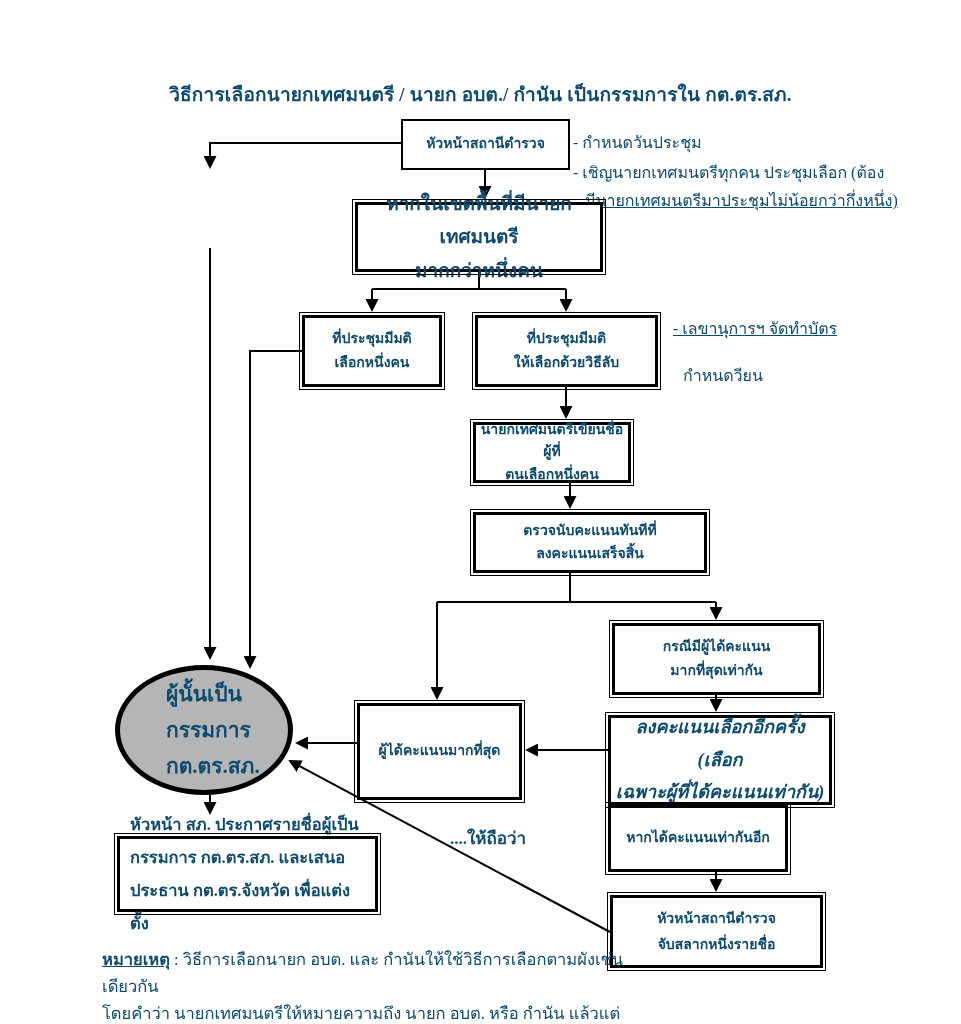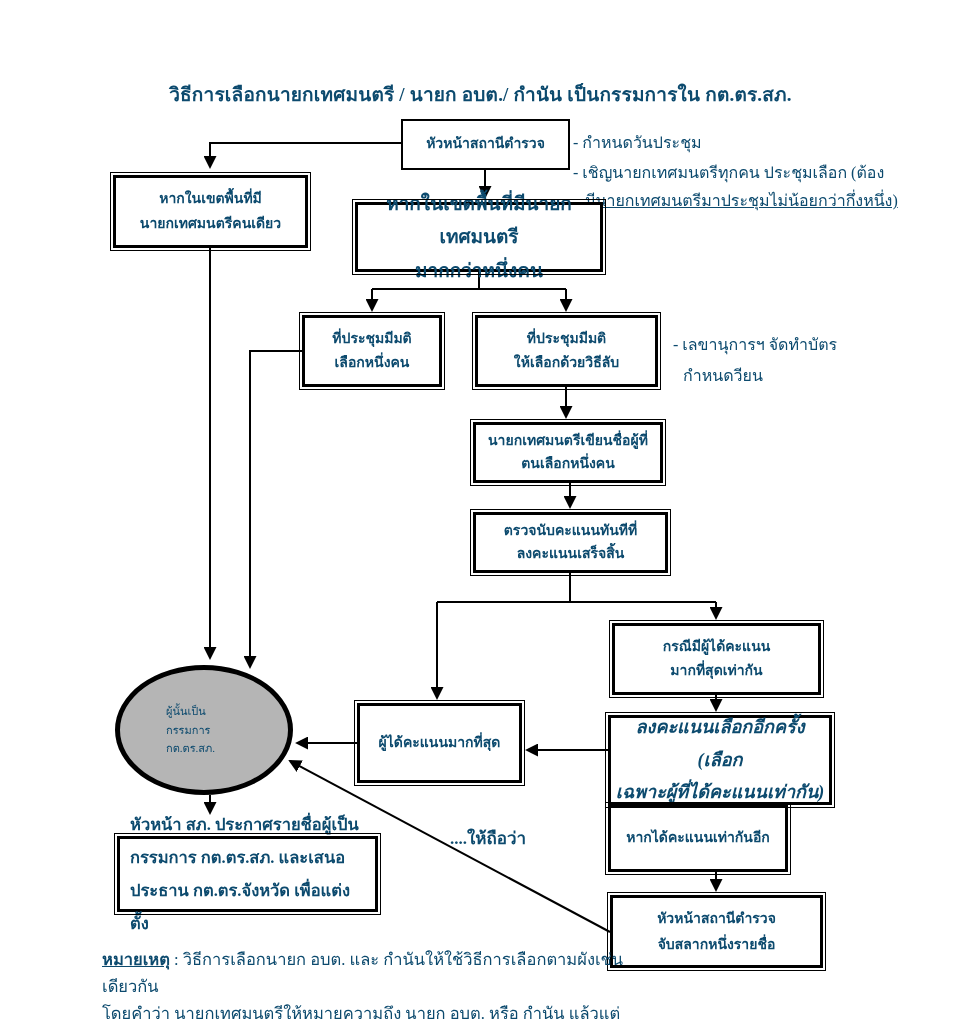--- a/index.html
+++ b/index.html
@@ -17,21 +17,21 @@
     border:3px solid #000;outline:1px solid #000;outline-offset:2px;
     display:flex;align-items:center;justify-content:center;text-align:center;
     font-weight:bold;font-size:14px;line-height:1.75;white-space:pre-line;padding:2px 4px;
   }
   .node.single{border:2px solid #000;outline:none;}
   .node.left-text{justify-content:flex-start;text-align:left;padding:4px 10px;line-height:2.0;}
   .ellipse{
     position:absolute;z-index:2;box-sizing:border-box;background:#b5b5b5;
     border:5px solid #000;border-radius:50%;
     display:flex;flex-direction:column;justify-content:center;align-items:flex-start;
-    font-weight:normal;font-size:11px;line-height:1.72;white-space:pre-line;padding-left:46px;
+    font-weight:bold;font-size:21px;line-height:1.72;white-space:pre-line;padding-left:46px;
   }
   .ann{position:absolute;z-index:2;font-size:16px;white-space:nowrap;}
   .deemed{position:absolute;z-index:2;font-size:17px;font-weight:bold;white-space:nowrap;}
   .footnote{position:absolute;z-index:2;font-size:16.5px;line-height:1.65;}
   .footnote .lbl{font-weight:bold;text-decoration:underline;}
 </style>
 </head>
 <body>
 
 <div class="stage">
@@ -68,45 +68,43 @@
       <path d="M210 795 V813" marker-end="url(#arw)"></path>
     </g>
   </svg>
 
   <div class="node single" style="left:401px;top:119px;width:169px;height:51px;">หัวหน้าสถานีตำรวจ</div>
 
   <div class="ann" style="left:573px;top:130px;">- กำหนดวันประชุม</div>
   <div class="ann" style="left:573px;top:160px;">- เชิญนายกเทศมนตรีทุกคน  ประชุมเลือก (ต้อง</div>
   <div class="ann" style="left:585px;top:188px;text-decoration:underline;">มีนายกเทศมนตรีมาประชุมไม่น้อยกว่ากึ่งหนึ่ง)</div>
 
-  <div class="node" style="left:113px;top:175px;width:195px;height:73px;">หากในเขตพื้นที่มี
-นายกเทศมนตรีคนเดียว</div>
 
   <div class="node" style="left:355px;top:202px;width:248px;height:70px;font-size:19px;">หากในเขตพื้นที่มีนายกเทศมนตรี
 มากกว่าหนึ่งคน</div>
 
   <div class="node" style="left:302px;top:315px;width:140px;height:72px;">ที่ประชุมมีมติ
 เลือกหนึ่งคน</div>
 
   <div class="node" style="left:475px;top:315px;width:183px;height:72px;">ที่ประชุมมีมติ
 ให้เลือกด้วยวิธีลับ</div>
 
-  <div class="ann" style="left:673px;top:332px;">- เลขานุการฯ จัดทำบัตร</div>
+  <div class="ann" style="left:673px;top:316px;text-decoration:underline;">- เลขานุการฯ จัดทำบัตร</div>
   <div class="ann" style="left:683px;top:363px;">กำหนดวียน</div>
 
-  <div class="node" style="left:473px;top:422px;width:190px;height:61px;line-height:1.6;">นายกเทศมนตรีเขียนชื่อผู้ที่
+  <div class="node" style="left:473px;top:422px;width:158px;height:61px;line-height:1.6;">นายกเทศมนตรีเขียนชื่อผู้ที่
 ตนเลือกหนึ่งคน</div>
 
-  <div class="node" style="left:473px;top:512px;width:195px;height:61px;line-height:1.6;">ตรวจนับคะแนนทันทีที่
+  <div class="node" style="left:473px;top:512px;width:234px;height:61px;line-height:1.6;">ตรวจนับคะแนนทันทีที่
 ลงคะแนนเสร็จสิ้น</div>
 
   <div class="node" style="left:612px;top:623px;width:209px;height:72px;">กรณีมีผู้ได้คะแนน
 มากที่สุดเท่ากัน</div>
 
-  <div class="node" style="left:357px;top:703px;width:165px;height:80px;">ผู้ได้คะแนนมากที่สุด</div>
+  <div class="node" style="left:357px;top:703px;width:165px;height:97px;">ผู้ได้คะแนนมากที่สุด</div>
 
   <div class="node" style="left:608px;top:715px;width:224px;height:90px;font-size:18px;line-height:1.8;font-style:italic;">ลงคะแนนเลือกอีกครั้ง (เลือก
 เฉพาะผู้ที่ได้คะแนนเท่ากัน)</div>
 
   <div class="node" style="left:608px;top:805px;width:180px;height:67px;">หากได้คะแนนเท่ากันอีก</div>
 
   <div class="node" style="left:610px;top:895px;width:213px;height:73px;line-height:1.8;">หัวหน้าสถานีตำรวจ
 จับสลากหนึ่งรายชื่อ</div>
 
   <div class="ellipse" style="left:115px;top:665px;width:178px;height:130px;">ผู้นั้นเป็น

